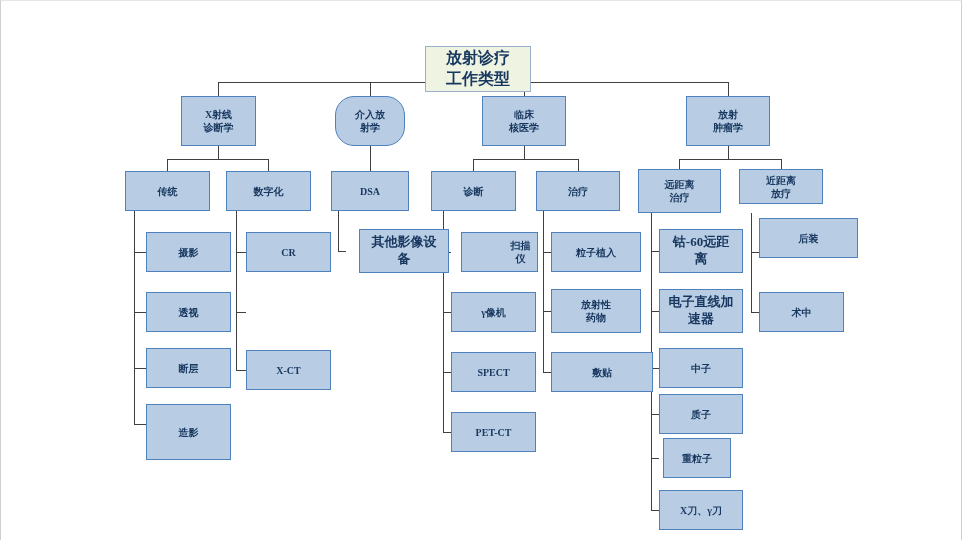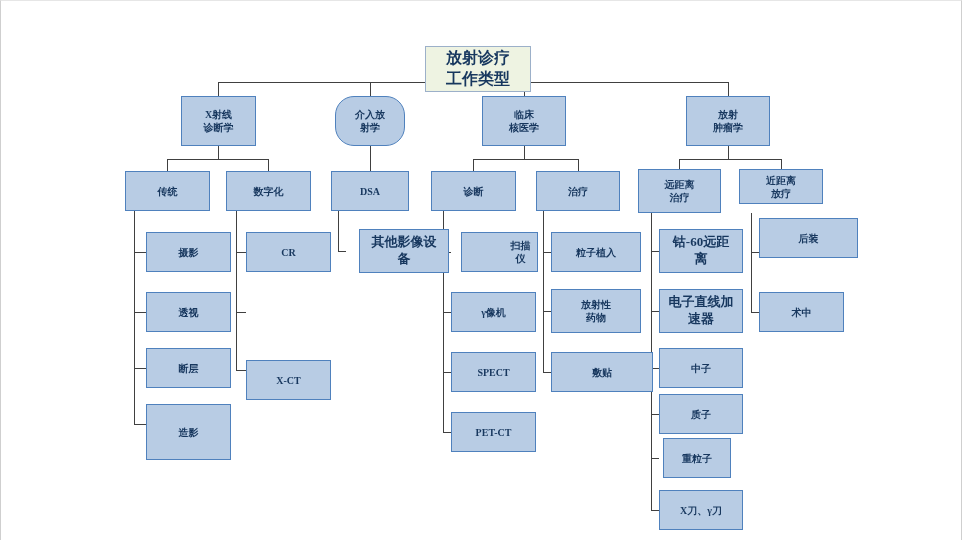--- a/index.html
+++ b/index.html
@@ -96,21 +96,21 @@
 治疗</div>
   <div class="node" style="left:738px; top:168px; width:84px; height:35px;">近距离
 放疗</div>
 
   <div class="node" style="left:145px; top:231px; width:85px; height:40px;">摄影</div>
   <div class="node" style="left:145px; top:291px; width:85px; height:40px;">透视</div>
   <div class="node" style="left:145px; top:347px; width:85px; height:40px;">断层</div>
   <div class="node" style="left:145px; top:403px; width:85px; height:56px;">造影</div>
 
   <div class="node" style="left:245px; top:231px; width:85px; height:40px;">CR</div>
-  <div class="node" style="left:245px; top:349px; width:85px; height:40px;margin-top:10px;">X-CT</div>
+  <div class="node" style="left:245px; top:349px; width:85px; height:40px;">X-CT</div>
 
   <div class="node small" style="left:345px; top:228px; width:90px; height:44px;margin-left:13px;">其他影像设
 备</div>
 
   <div class="node" style="left:460px; top:231px; width:77px; height:40px;padding-left:44px;">扫描仪</div>
   <div class="node" style="left:450px; top:291px; width:85px; height:40px;">γ像机</div>
   <div class="node" style="left:450px; top:351px; width:85px; height:40px;">SPECT</div>
   <div class="node" style="left:450px; top:411px; width:85px; height:40px;">PET-CT</div>
 
   <div class="node" style="left:550px; top:231px; width:90px; height:40px;">粒子植入</div>

